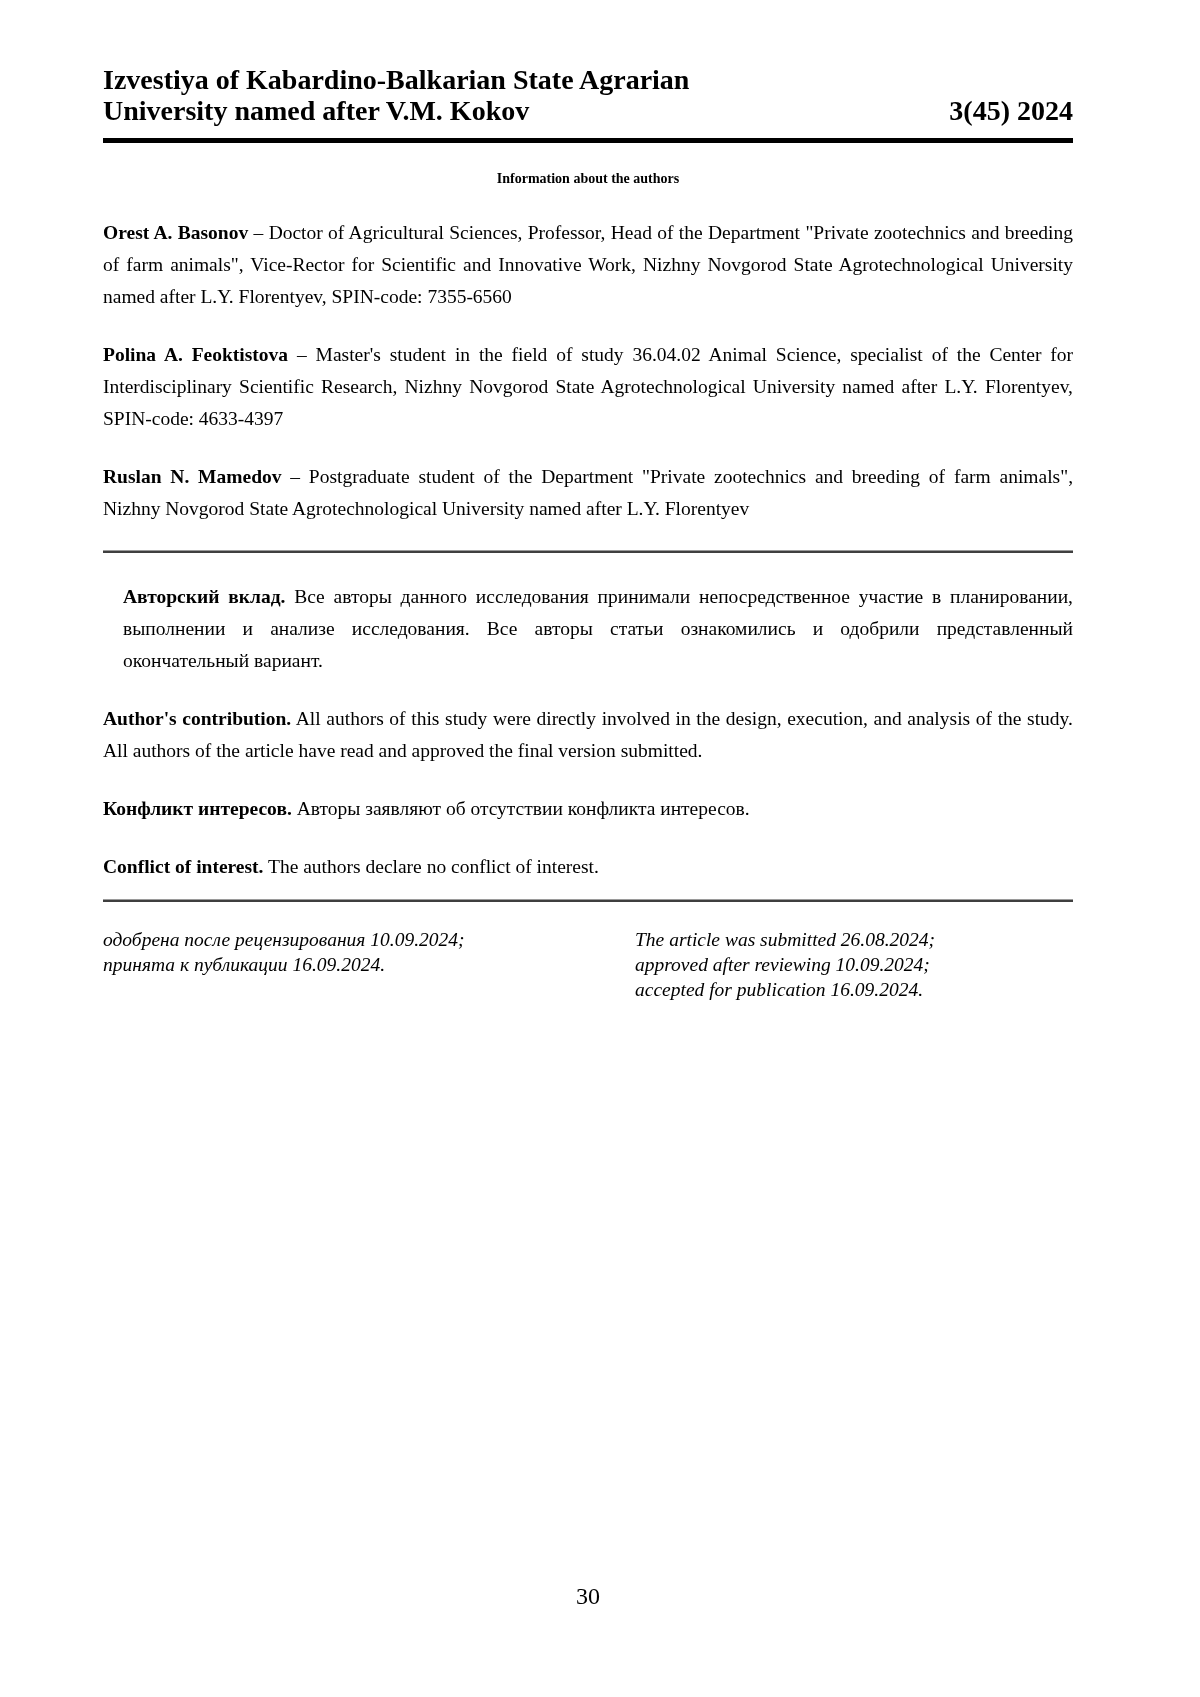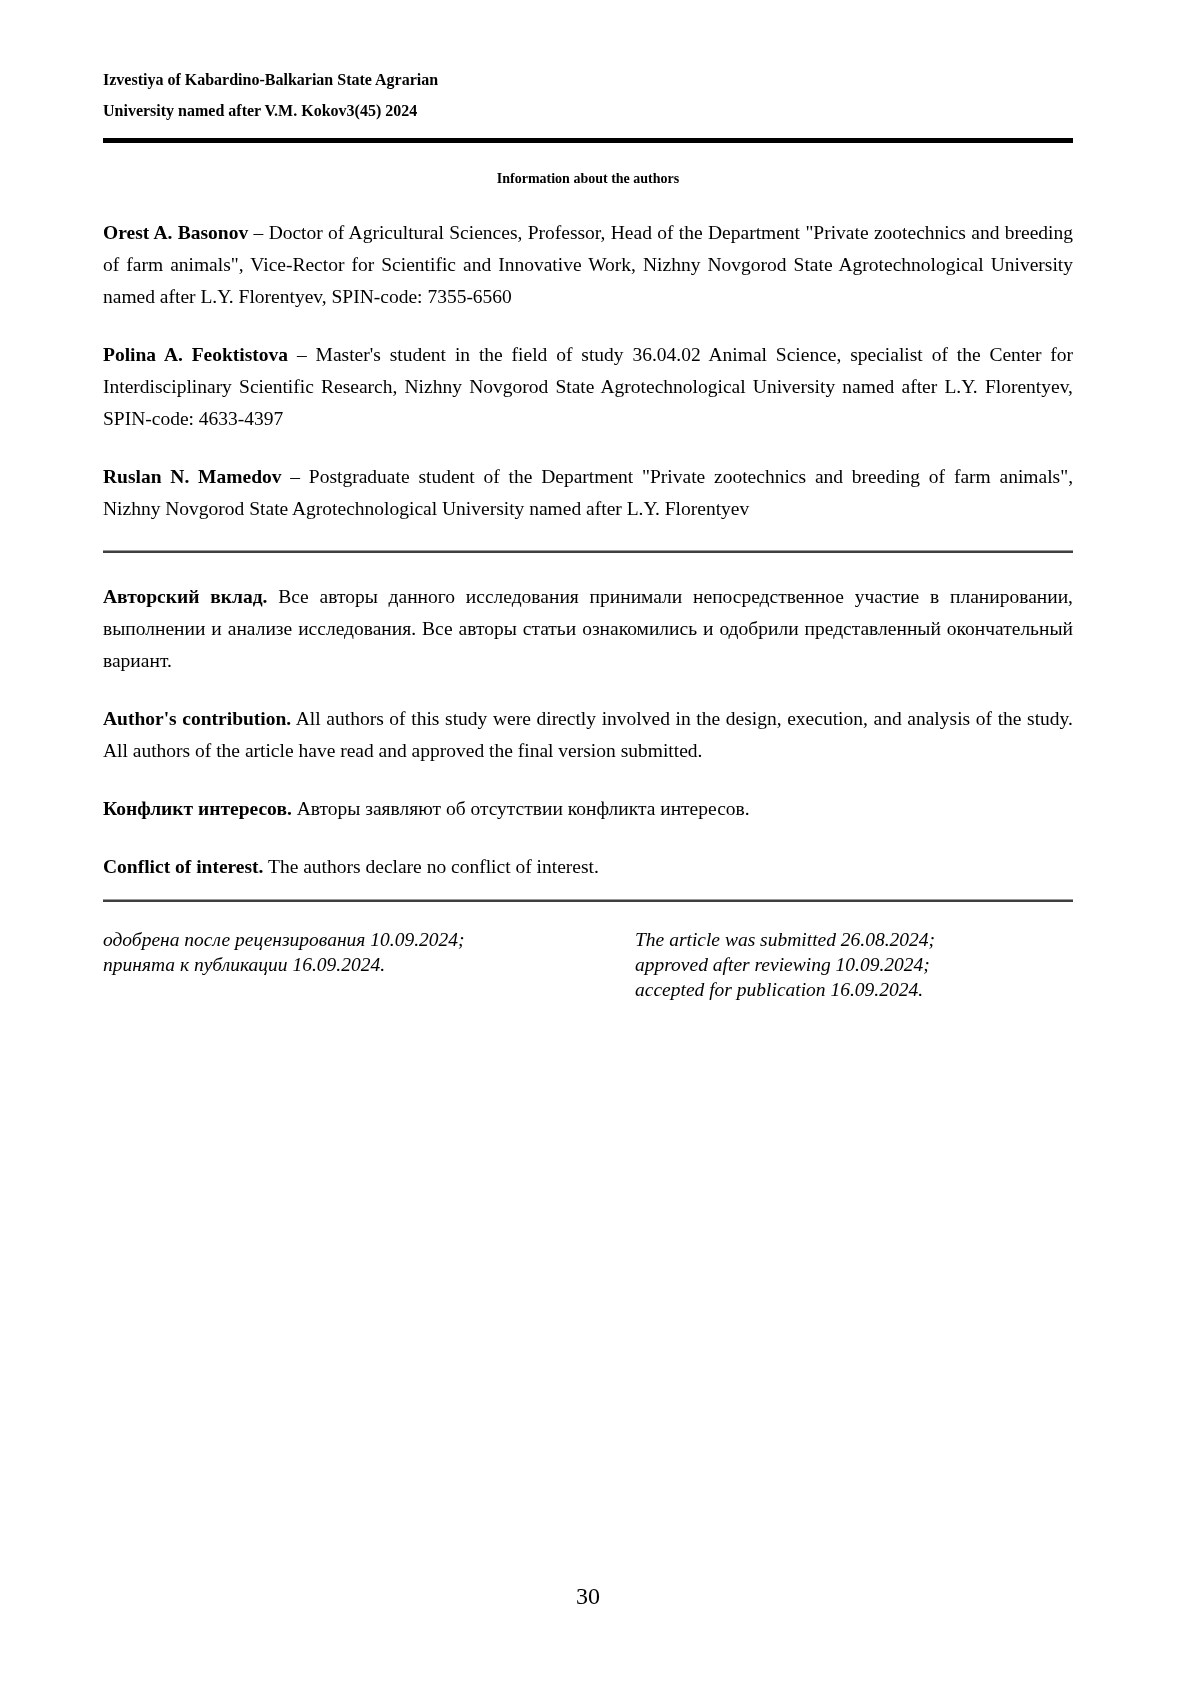--- a/index.html
+++ b/index.html
@@ -18,25 +18,26 @@
   .page {
     position: relative;
     width: 970px;
     margin: 0;
     padding: 0 127px 0 103px;
   }
   
   .journal-header {
     padding-top: 64px;
     font-weight: bold;
-    font-size: 16px;
+    font-size: 28px;
     line-height: 31px;
   }
   .journal-header .line2 {
     display: flex;
+    justify-content: space-between;
     align-items: baseline;
   }
   .rule-thick {
     height: 5px;
     background: #000000;
     margin-top: 12px;
   }
   .rule-thin {
     height: 3px;
     background: linear-gradient(#9a9a9a 1px, #3f3f3f 1px);
@@ -50,21 +51,21 @@
     font-weight: bold;
     font-size: 14px;
     line-height: 24px;
   }
   .para {
     font-size: 19.5px;
     line-height: 32px;
     text-align: justify;
     margin: 26px 0 0 0;
   }
-  .para.first-statement { margin-top: 28px; }
+  .para.first-statement { margin-top: 28px; margin-left: 20px; }
   .lead { font-weight: bold; }
 
   .dates-row {
     display: flex;
     margin-top: 25px;
     font-style: italic;
     font-size: 19.5px;
     line-height: 25px;
   }
   .dates-col-ru { flex: 0 0 532px; }

